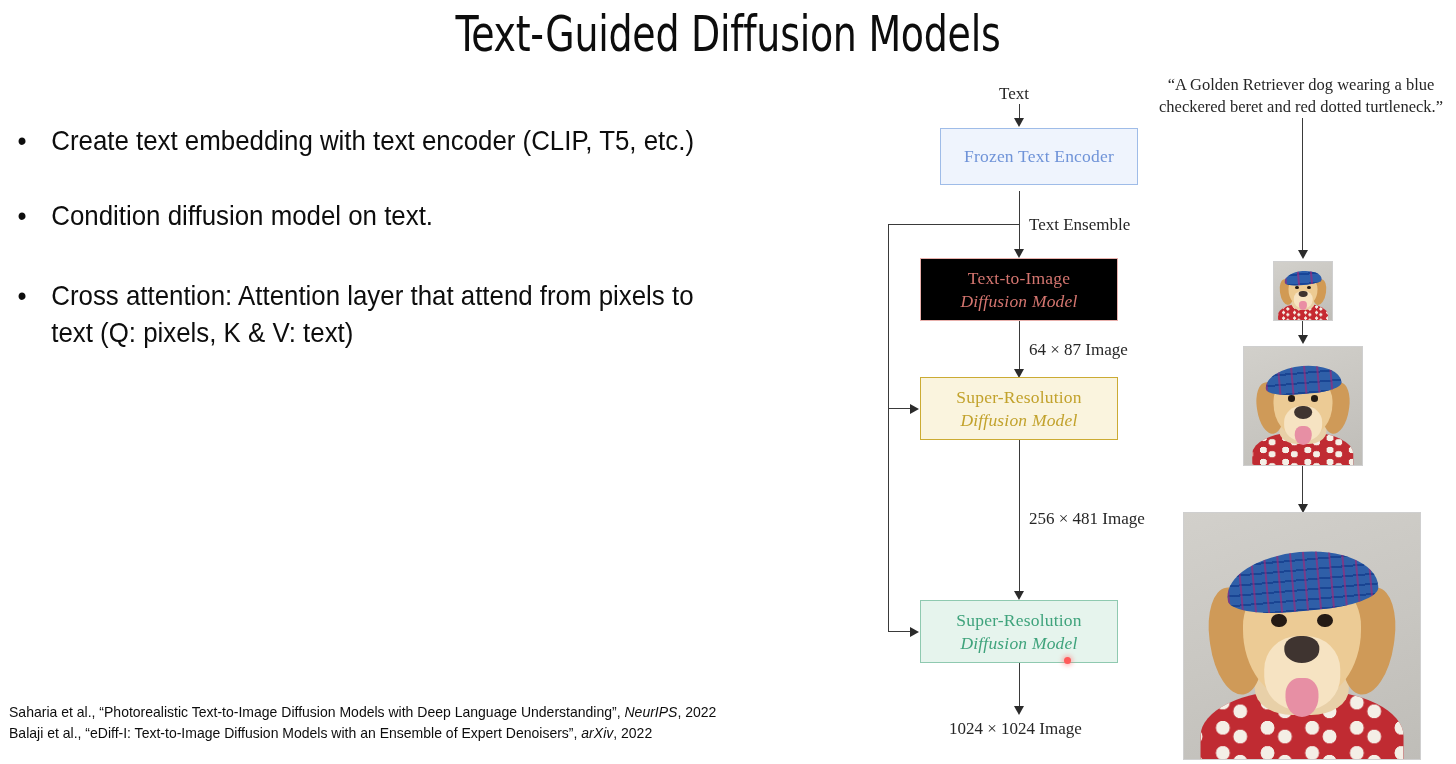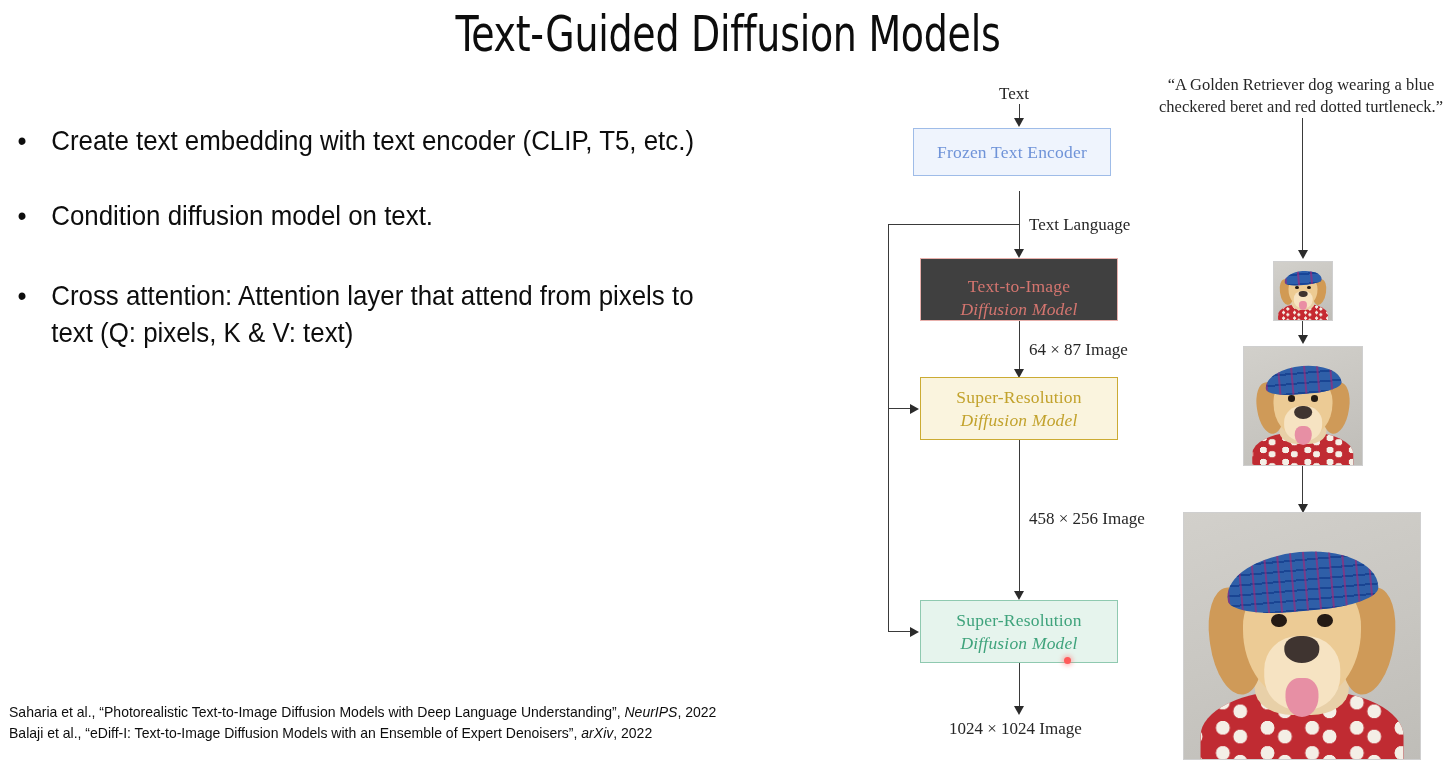--- a/index.html
+++ b/index.html
@@ -108,21 +108,21 @@
     justify-content: center;
     font-family: "Liberation Serif", "DejaVu Serif", serif;
     font-size: 17.5px;
     line-height: 1.28;
     text-align: center;
     letter-spacing: 0.2px;
   }
   .dbox .l2 { display: block; font-style: italic; }
 
   .box-blue   { border-color: #9fbce8; background: #eff4fd; color: #6f93d8; }
-  .box-red    { border-color: #e8b0ac; background: #404040; color: #d4756f; justify-content: flex-end; }
+  .box-red    { border-color: #e8b0ac; background: #000000; color: #d4756f; }
   .box-yellow { border-color: #cbab33; background: #faf4de; color: #c2a22c; }
   .box-green  { border-color: #8fc9b0; background: #e6f4ed; color: #3fa37c; }
 
   
   .vline, .hline {
     position: absolute;
     background: #3a3a3a;
   }
   .vline { width: 1.4px; }
   .hline { height: 1.4px; }
@@ -309,27 +309,27 @@
     </span>
   </div>
 
   <div class="diagram">
 
     <div class="dlabel" style="left:982px; top:84px;">Text</div>
 
     <div class="vline" style="left:1001.5px; top:104px; height:16px;"></div>
     <div class="arrowhead-down" style="left:997px; top:118px;"></div>
 
-    <div class="dbox box-blue" style="left:896px; top:128px; width:198px; height:48px;">
+    <div class="dbox box-blue" style="left:923px; top:128px; width:198px; height:57px;">
       <span>Frozen Text Encoder</span>
     </div>
 
     <div class="vline" style="left:1001.5px; top:191px; height:60px;"></div>
     <div class="arrowhead-down" style="left:997px; top:249px;"></div>
-    <div class="dlabel" style="left:1012px; top:215px;">Text Language</div>
+    <div class="dlabel" style="left:1012px; top:215px;">Text Ensemble</div>
 
     <div class="hline" style="left:871px; top:224px; width:131px;"></div>
     <div class="vline" style="left:871px; top:224px; height:408px;"></div>
 
     <div class="hline" style="left:871px; top:408px; width:23px;"></div>
     <div class="arrowhead-right" style="left:893px; top:404px;"></div>
 
     <div class="hline" style="left:871px; top:631px; width:23px;"></div>
     <div class="arrowhead-right" style="left:893px; top:627px;"></div>
 
@@ -342,21 +342,21 @@
     <div class="arrowhead-down" style="left:997px; top:369px;"></div>
     <div class="dlabel" style="left:1012px; top:340px;">64 × 87 Image</div>
 
     <div class="dbox box-yellow" style="left:903px; top:377px; width:198px; height:63px;">
       <span>Super-Resolution</span>
       <span class="l2">Diffusion Model</span>
     </div>
 
     <div class="vline" style="left:1001.5px; top:440px; height:153px;"></div>
     <div class="arrowhead-down" style="left:997px; top:591px;"></div>
-    <div class="dlabel" style="left:1012px; top:509px;">458 × 256 Image</div>
+    <div class="dlabel" style="left:1012px; top:509px;">256 × 481 Image</div>
 
     <div class="dbox box-green" style="left:903px; top:600px; width:198px; height:63px;">
       <span>Super-Resolution</span>
       <span class="l2">Diffusion Model</span>
     </div>
 
     <div class="cursor-dot" style="left:1047px; top:657px;"></div>
 
     <div class="vline" style="left:1001.5px; top:663px; height:45px;"></div>
     <div class="arrowhead-down" style="left:997px; top:706px;"></div>

